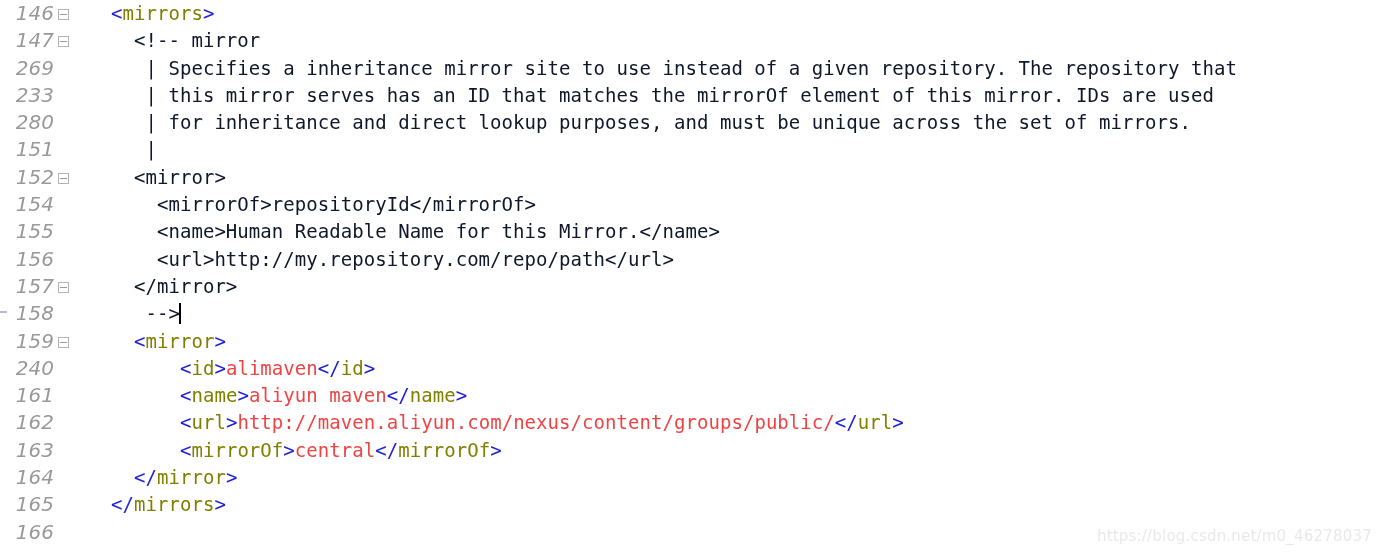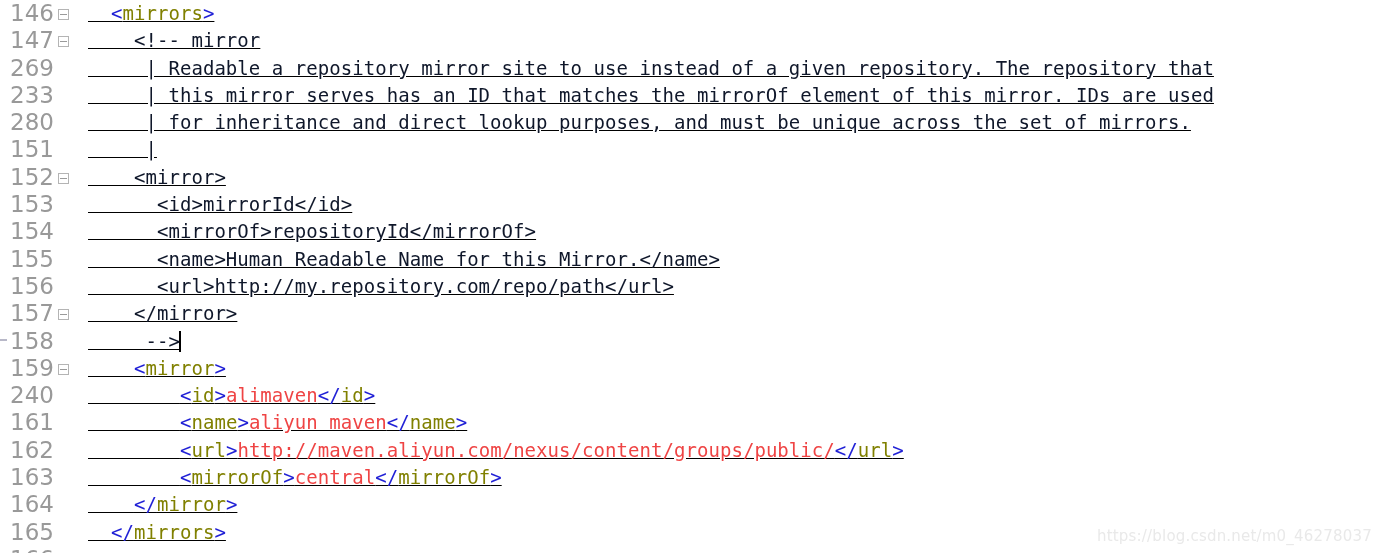--- a/index.html
+++ b/index.html
@@ -40,23 +40,24 @@
   .gutter {
     position: absolute;
     left: 0;
     top: 0;
     width: 88px;
     height: 27.3px;
     text-align: right;
     box-sizing: border-box;
     padding-right: 34px;
     color: #999999;
-    font-size: 23px;
+    font-size: 20px;
     font-family: "DejaVu Sans", "Liberation Sans", sans-serif;
     letter-spacing: 0px;
+    font-style: italic;
   }
 
   .fold {
     position: absolute;
     left: 58px;
     top: 9px;
     width: 11px;
     height: 11px;
     box-sizing: border-box;
     border: 1px solid #b4b4b4;
@@ -82,21 +83,20 @@
   }
 
   .content {
     position: absolute;
     left: 88px;
     top: 0;
     white-space: pre;
     font-size: 19px;
     font-family: "DejaVu Sans Mono", "Liberation Mono", monospace;
     letter-spacing: 0.05px;
-    text-decoration: underline;
   }
 
   
   .c-comment  { color: #0f172a; }
   .c-bracket  { color: #2121d6; }
   .c-tag      { color: #808000; }
   .c-text     { color: #ef4444; }
 
   .caret {
     display: inline-block;
@@ -118,26 +118,25 @@
     white-space: pre;
   }
 </style>
 </head>
 <body>
 
 <div id="editor">
   <div class="code-area">
       <div class="line"><div class="gutter">146</div><div class="fold"></div><div class="content"><span class="c-text">  </span><span class="c-bracket">&lt;</span><span class="c-tag">mirrors</span><span class="c-bracket">&gt;</span></div></div>
       <div class="line"><div class="gutter">147</div><div class="fold"></div><div class="content"><span class="c-comment">    &lt;!-- mirror</span></div></div>
-      <div class="line"><div class="gutter">269</div><div class="content"><span class="c-comment">     | Readable a repository mirror site to use instead of a given repository. The repository that</span></div></div>
+      <div class="line"><div class="gutter">269</div><div class="content"><span class="c-comment">     | Specifies a inheritance mirror site to use instead of a given repository. The repository that</span></div></div>
       <div class="line"><div class="gutter">233</div><div class="content"><span class="c-comment">     | this mirror serves has an ID that matches the mirrorOf element of this mirror. IDs are used</span></div></div>
       <div class="line"><div class="gutter">280</div><div class="content"><span class="c-comment">     | for inheritance and direct lookup purposes, and must be unique across the set of mirrors.</span></div></div>
       <div class="line"><div class="gutter">151</div><div class="content"><span class="c-comment">     |</span></div></div>
       <div class="line"><div class="gutter">152</div><div class="fold"></div><div class="content"><span class="c-comment">    &lt;mirror&gt;</span></div></div>
-      <div class="line"><div class="gutter">153</div><div class="content"><span class="c-comment">      &lt;id&gt;mirrorId&lt;/id&gt;</span></div></div>
       <div class="line"><div class="gutter">154</div><div class="content"><span class="c-comment">      &lt;mirrorOf&gt;repositoryId&lt;/mirrorOf&gt;</span></div></div>
       <div class="line"><div class="gutter">155</div><div class="content"><span class="c-comment">      &lt;name&gt;Human Readable Name for this Mirror.&lt;/name&gt;</span></div></div>
       <div class="line"><div class="gutter">156</div><div class="content"><span class="c-comment">      &lt;url&gt;http://my.repository.com/repo/path&lt;/url&gt;</span></div></div>
       <div class="line"><div class="gutter">157</div><div class="fold"></div><div class="content"><span class="c-comment">    &lt;/mirror&gt;</span></div></div>
       <div class="line"><div class="change-marker"></div><div class="gutter">158</div><div class="content"><span class="c-comment">     --&gt;</span><span class="caret"></span></div></div>
       <div class="line"><div class="gutter">159</div><div class="fold"></div><div class="content"><span class="c-text">    </span><span class="c-bracket">&lt;</span><span class="c-tag">mirror</span><span class="c-bracket">&gt;</span></div></div>
       <div class="line"><div class="gutter">240</div><div class="content"><span class="c-text">        </span><span class="c-bracket">&lt;</span><span class="c-tag">id</span><span class="c-bracket">&gt;</span><span class="c-text">alimaven</span><span class="c-bracket">&lt;/</span><span class="c-tag">id</span><span class="c-bracket">&gt;</span></div></div>
       <div class="line"><div class="gutter">161</div><div class="content"><span class="c-text">        </span><span class="c-bracket">&lt;</span><span class="c-tag">name</span><span class="c-bracket">&gt;</span><span class="c-text">aliyun maven</span><span class="c-bracket">&lt;/</span><span class="c-tag">name</span><span class="c-bracket">&gt;</span></div></div>
       <div class="line"><div class="gutter">162</div><div class="content"><span class="c-text">        </span><span class="c-bracket">&lt;</span><span class="c-tag">url</span><span class="c-bracket">&gt;</span><span class="c-text">http://maven.aliyun.com/nexus/content/groups/public/</span><span class="c-bracket">&lt;/</span><span class="c-tag">url</span><span class="c-bracket">&gt;</span></div></div>
       <div class="line"><div class="gutter">163</div><div class="content"><span class="c-text">        </span><span class="c-bracket">&lt;</span><span class="c-tag">mirrorOf</span><span class="c-bracket">&gt;</span><span class="c-text">central</span><span class="c-bracket">&lt;/</span><span class="c-tag">mirrorOf</span><span class="c-bracket">&gt;</span></div></div>

